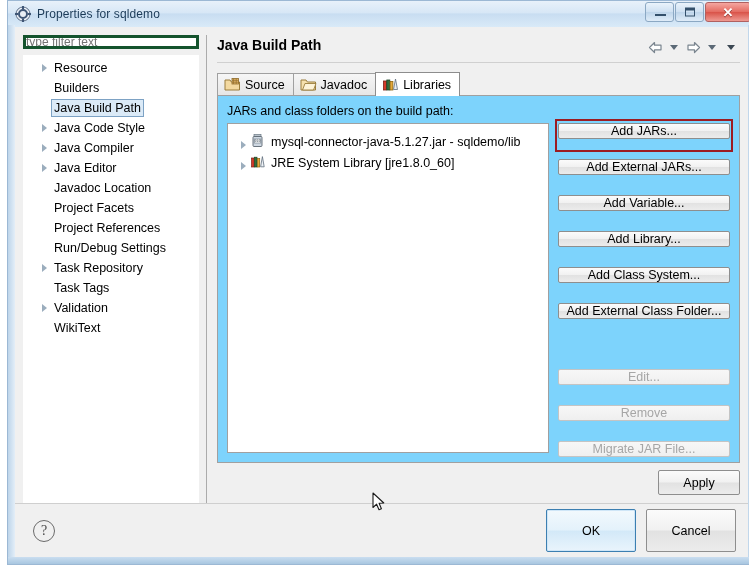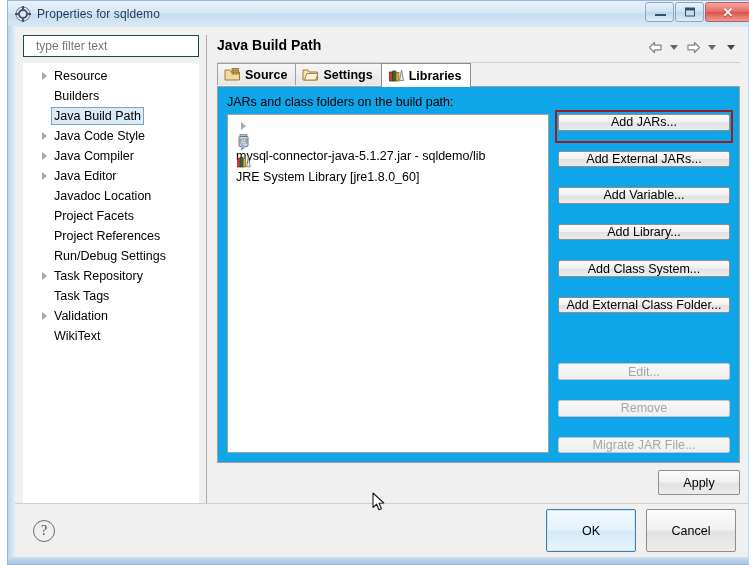--- a/index.html
+++ b/index.html
@@ -97,26 +97,26 @@
 
   
   #sidebar {
     width: 184px;
     flex: 0 0 184px;
     display: flex; flex-direction: column;
     border-right: 1px solid #ababab;
     padding-right: 7px;
   }
   #filter-input {
-    height: 22px;
-    border: 1px solid #14532d;
+    height: 14px;
+    border: 3px solid #14532d;
     background: #ffffff;
     font-size: 12px;
     color: #8a8a8a;
-    padding: 0 12px;
+    padding: 0 0;
     line-height: 20px;
     font-family: "Liberation Sans", sans-serif;
     width: 100%;
   }
   #tree {
     margin-top: 6px;
     flex: 1 1 auto;
     background: #ffffff;
     overflow: hidden;
     padding-top: 3px;
@@ -169,25 +169,25 @@
   .nav-ico { width: 18px; height: 16px; display: flex; align-items: center; justify-content: center; }
   .nav-caret {
     width: 0; height: 0;
     border-left: 4px solid transparent;
     border-right: 4px solid transparent;
     border-top: 5px solid #5b6976;
   }
 
   
   #tabs {
-    display: flex; align-items: flex-start;
+    display: flex; align-items: center;
+    margin-top: 9px;
     height: 24px;
     position: relative;
     z-index: 2;
-    font-weight: bold;
   }
   .tab {
     height: 22px;
     display: flex; align-items: center;
     padding: 0 8px 0 6px;
     font-size: 12.5px;
     color: #000;
     background: linear-gradient(to bottom, #f6f6f6, #e6e6e6);
     border: 1px solid #a0a0a0;
     border-bottom: none;
@@ -201,43 +201,42 @@
     position: relative;
     z-index: 3;
   }
   .tab-ico { width: 17px; height: 15px; margin-right: 4px; flex: 0 0 17px; }
 
   
   #tab-content {
     flex: 1 1 auto;
     min-height: 0;
     border: 1px solid #a0a0a0;
-    background: #0ea5e9;
+    background: #7dd3fc;
     margin-top: -1px;
     padding: 8px 9px 9px 9px;
     display: flex; flex-direction: column;
   }
   #jars-label { font-size: 12.5px; color: #000; margin-bottom: 5px; }
   #content-row { flex: 1 1 auto; display: flex; min-height: 0; }
 
   #jar-tree {
     flex: 1 1 auto;
     background: #ffffff;
     border: 1px solid #a0a0a0;
     padding-top: 4px;
     overflow: hidden;
     min-width: 0;
   }
   .jar-row {
     height: 21px;
-    display: flex; align-items: flex-start;
+    display: flex; align-items: flex-end;
     padding-left: 8px;
     font-size: 12.5px; color: #000;
     white-space: nowrap;
-    flex-direction: column;
   }
   .jar-ico { width: 16px; height: 16px; margin-right: 5px; flex: 0 0 16px; }
 
   #btn-col {
     width: 172px; flex: 0 0 172px;
     margin-left: 9px;
     display: flex; flex-direction: column;
     gap: 20px;
     position: relative;
   }
@@ -463,21 +462,21 @@
                   <rect x="8" y="1.5" width="6.5" height="5.5" fill="#e8b96a" stroke="#8d6a2c" stroke-width="0.8"></rect>
                   <path d="M9.6 1.5 L9.6 7 M12.2 1.5 L12.2 7 M8 3.3 L14.5 3.3 M8 5.2 L14.5 5.2" stroke="#8d6a2c" stroke-width="0.7"></path>
                 </svg></span>
               <span>Source</span>
             </div>
             <div class="tab">
               <span class="tab-ico"><svg width="17" height="15" viewBox="0 0 17 15">
                   <path d="M1 3 L6 3 L7.4 5 L15.5 5 L15.5 13 L1 13 Z" fill="#f5e0ad" stroke="#9a7d3c" stroke-width="1"></path>
                   <path d="M2.5 13 L5 6.5 L16 6.5 L13.5 13 Z" fill="#fdf3d8" stroke="#9a7d3c" stroke-width="0.9"></path>
                 </svg></span>
-              <span>Settings</span>
+              <span>Javadoc</span>
             </div>
             <div class="tab active">
               <span class="tab-ico"><svg width="17" height="15" viewBox="0 0 17 15">
                   <rect x="1.5" y="4" width="3" height="9" fill="#d33a2a" stroke="#7c2016" stroke-width="0.8"></rect>
                   <rect x="4.8" y="3" width="3" height="10" fill="#2f6e3c" stroke="#1b4424" stroke-width="0.8"></rect>
                   <rect x="8.1" y="4.5" width="2.8" height="8.5" fill="#e5a93a" stroke="#8d6410" stroke-width="0.8"></rect>
                   <path d="M11.5 12.5 L13.5 2 L15.5 12.5 Z" fill="#e9eef4" stroke="#5f6d7c" stroke-width="0.8"></path>
                 </svg></span>
               <span>Libraries</span>
             </div>

